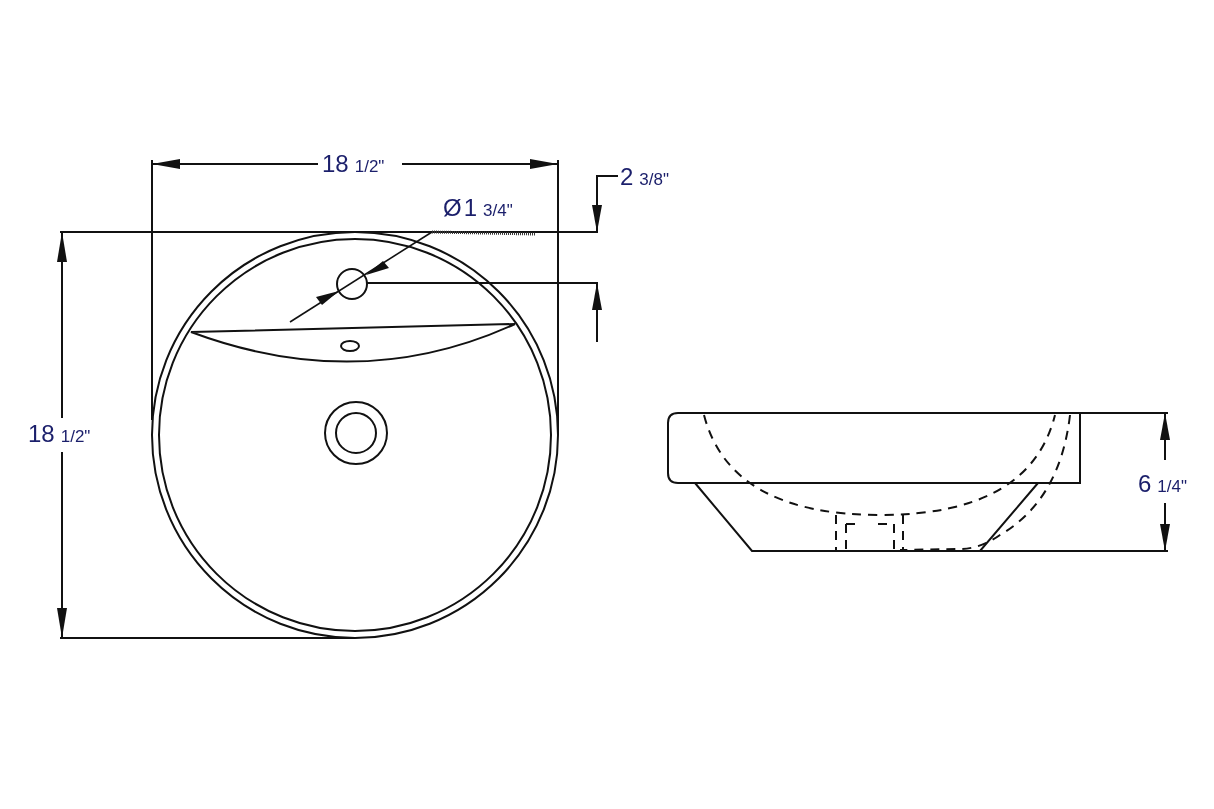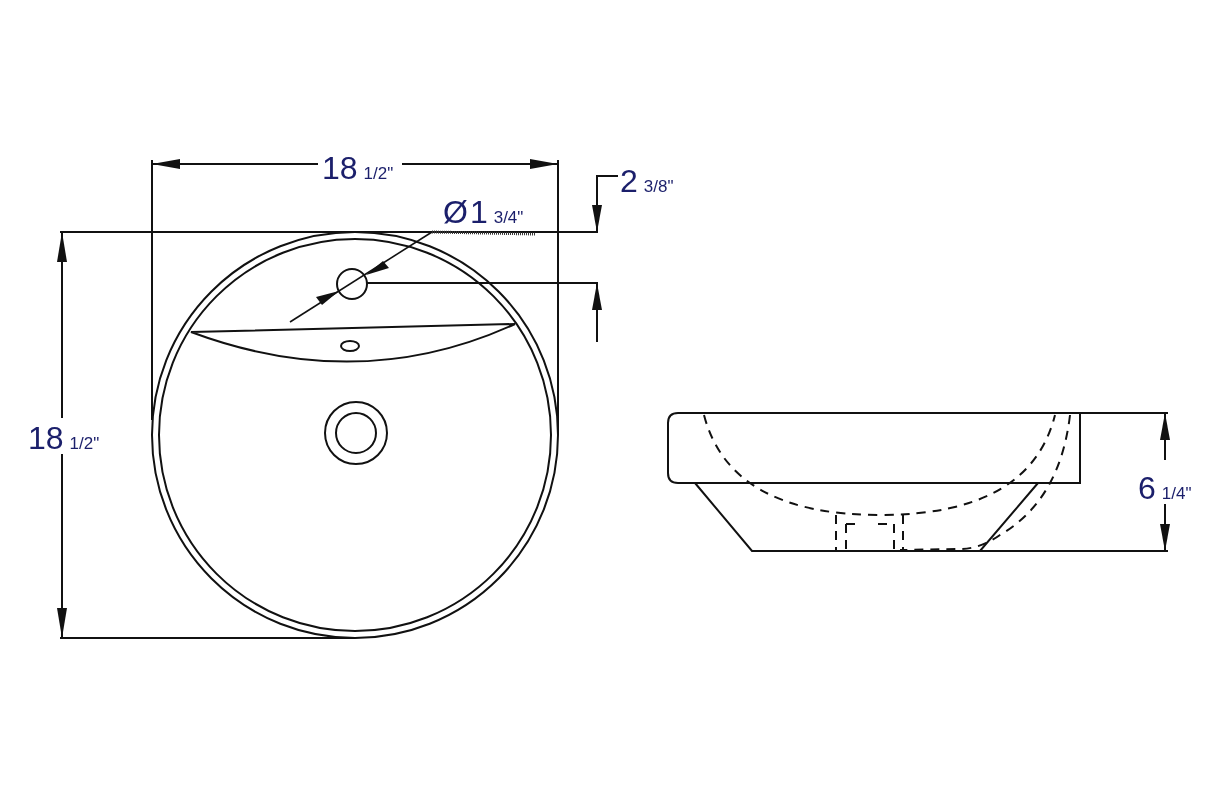--- a/index.html
+++ b/index.html
@@ -3,21 +3,21 @@
 <meta charset="utf-8">
 <style>
   html, body { margin: 0; padding: 0; background: #ffffff; }
   body { width: 1214px; height: 809px; overflow: hidden; position: relative; font-family: "Liberation Sans", sans-serif; }
   #drawing { position: absolute; left: 0; top: 0; width: 1214px; height: 809px; }
   .ln { stroke: #111111; stroke-width: 2; fill: none; }
   .thin { stroke: #111111; stroke-width: 1.6; fill: none; }
   .dash { stroke: #111111; stroke-width: 2; fill: none; stroke-dasharray: 9 7; }
   .arrow { fill: #111111; stroke: none; }
   .label { position: absolute; color: #1b1f6b; white-space: nowrap; background: #ffffff; line-height: 1; }
-  .label .big { font-size: 32px; }
+  .label .big { font-size: 24px; }
   .label .small { font-size: 17px; margin-left: 6px; }
 </style>
 </head>
 <body>
 
 <svg id="drawing" viewBox="0 0 1214 809" xmlns="http://www.w3.org/2000/svg">
 
   <g>
 
     <line class="ln" x1="152" y1="160" x2="152" y2="420"></line>

